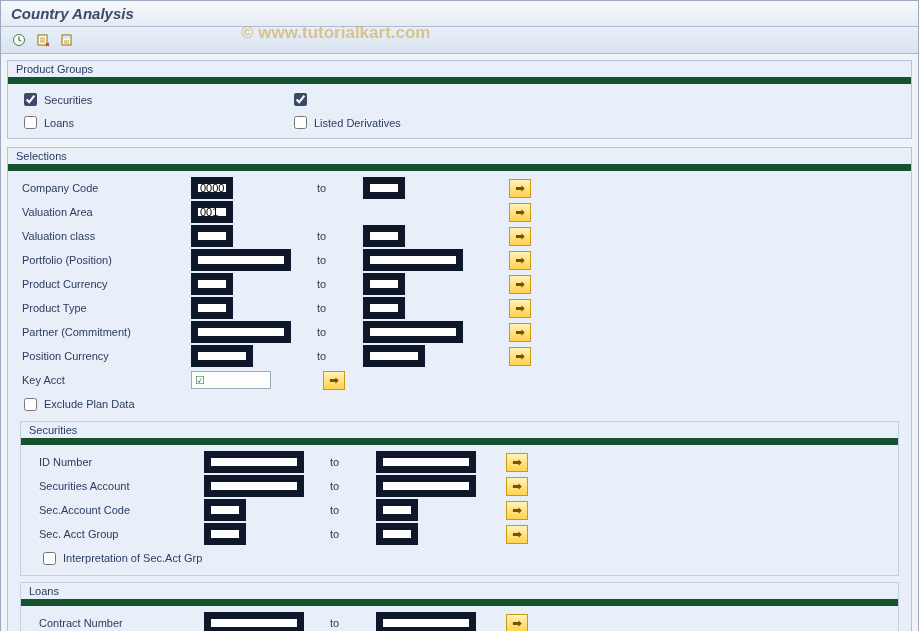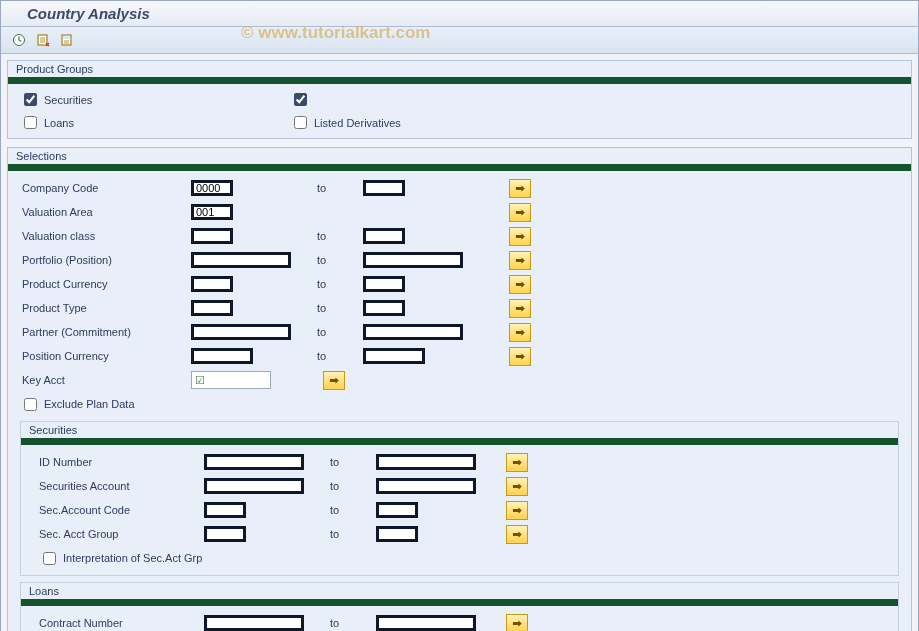--- a/index.html
+++ b/index.html
@@ -11,21 +11,21 @@
     color: #333;
   }
   .window {
     width: 919px;
     border: 1px solid #9aa9bd;
     background: #f0f3f8;
   }
   .title-bar {
     background: linear-gradient(#f6f8fb 0%, #e6ecf4 100%);
     border-bottom: 1px solid #aebbd0;
-    padding: 4px 26px;
+    padding: 4px 10px;
   }
   .title-bar h1 {
     margin: 0;
     font-size: 15px;
     font-style: italic;
     font-weight: bold;
     color: #3a4a6b;
   }
   .toolbar {
     background: linear-gradient(#e9eff7 0%, #d9e4f0 100%);
@@ -84,22 +84,22 @@
     gap: 6px;
   }
   .row + .row { margin-top: 2px; }
   .lbl {
     width: 165px;
     padding-left: 2px;
     color: #2b3c60;
   }
   .subgroup .group-body .lbl { padding-left: 6px; }
   input[type=text] {
-    height: 16px;
-    border: 3px solid #0f172a;
+    height: 22px;
+    border: 7px solid #0f172a;
     background: #fff;
     font-size: 11px;
     padding: 0 2px;
   }
   .in-xs { width: 42px; }
   .in-sm { width: 62px; }
   .in-md { width: 100px; }
   .to-lbl {
     width: 24px;
     text-align: left;

